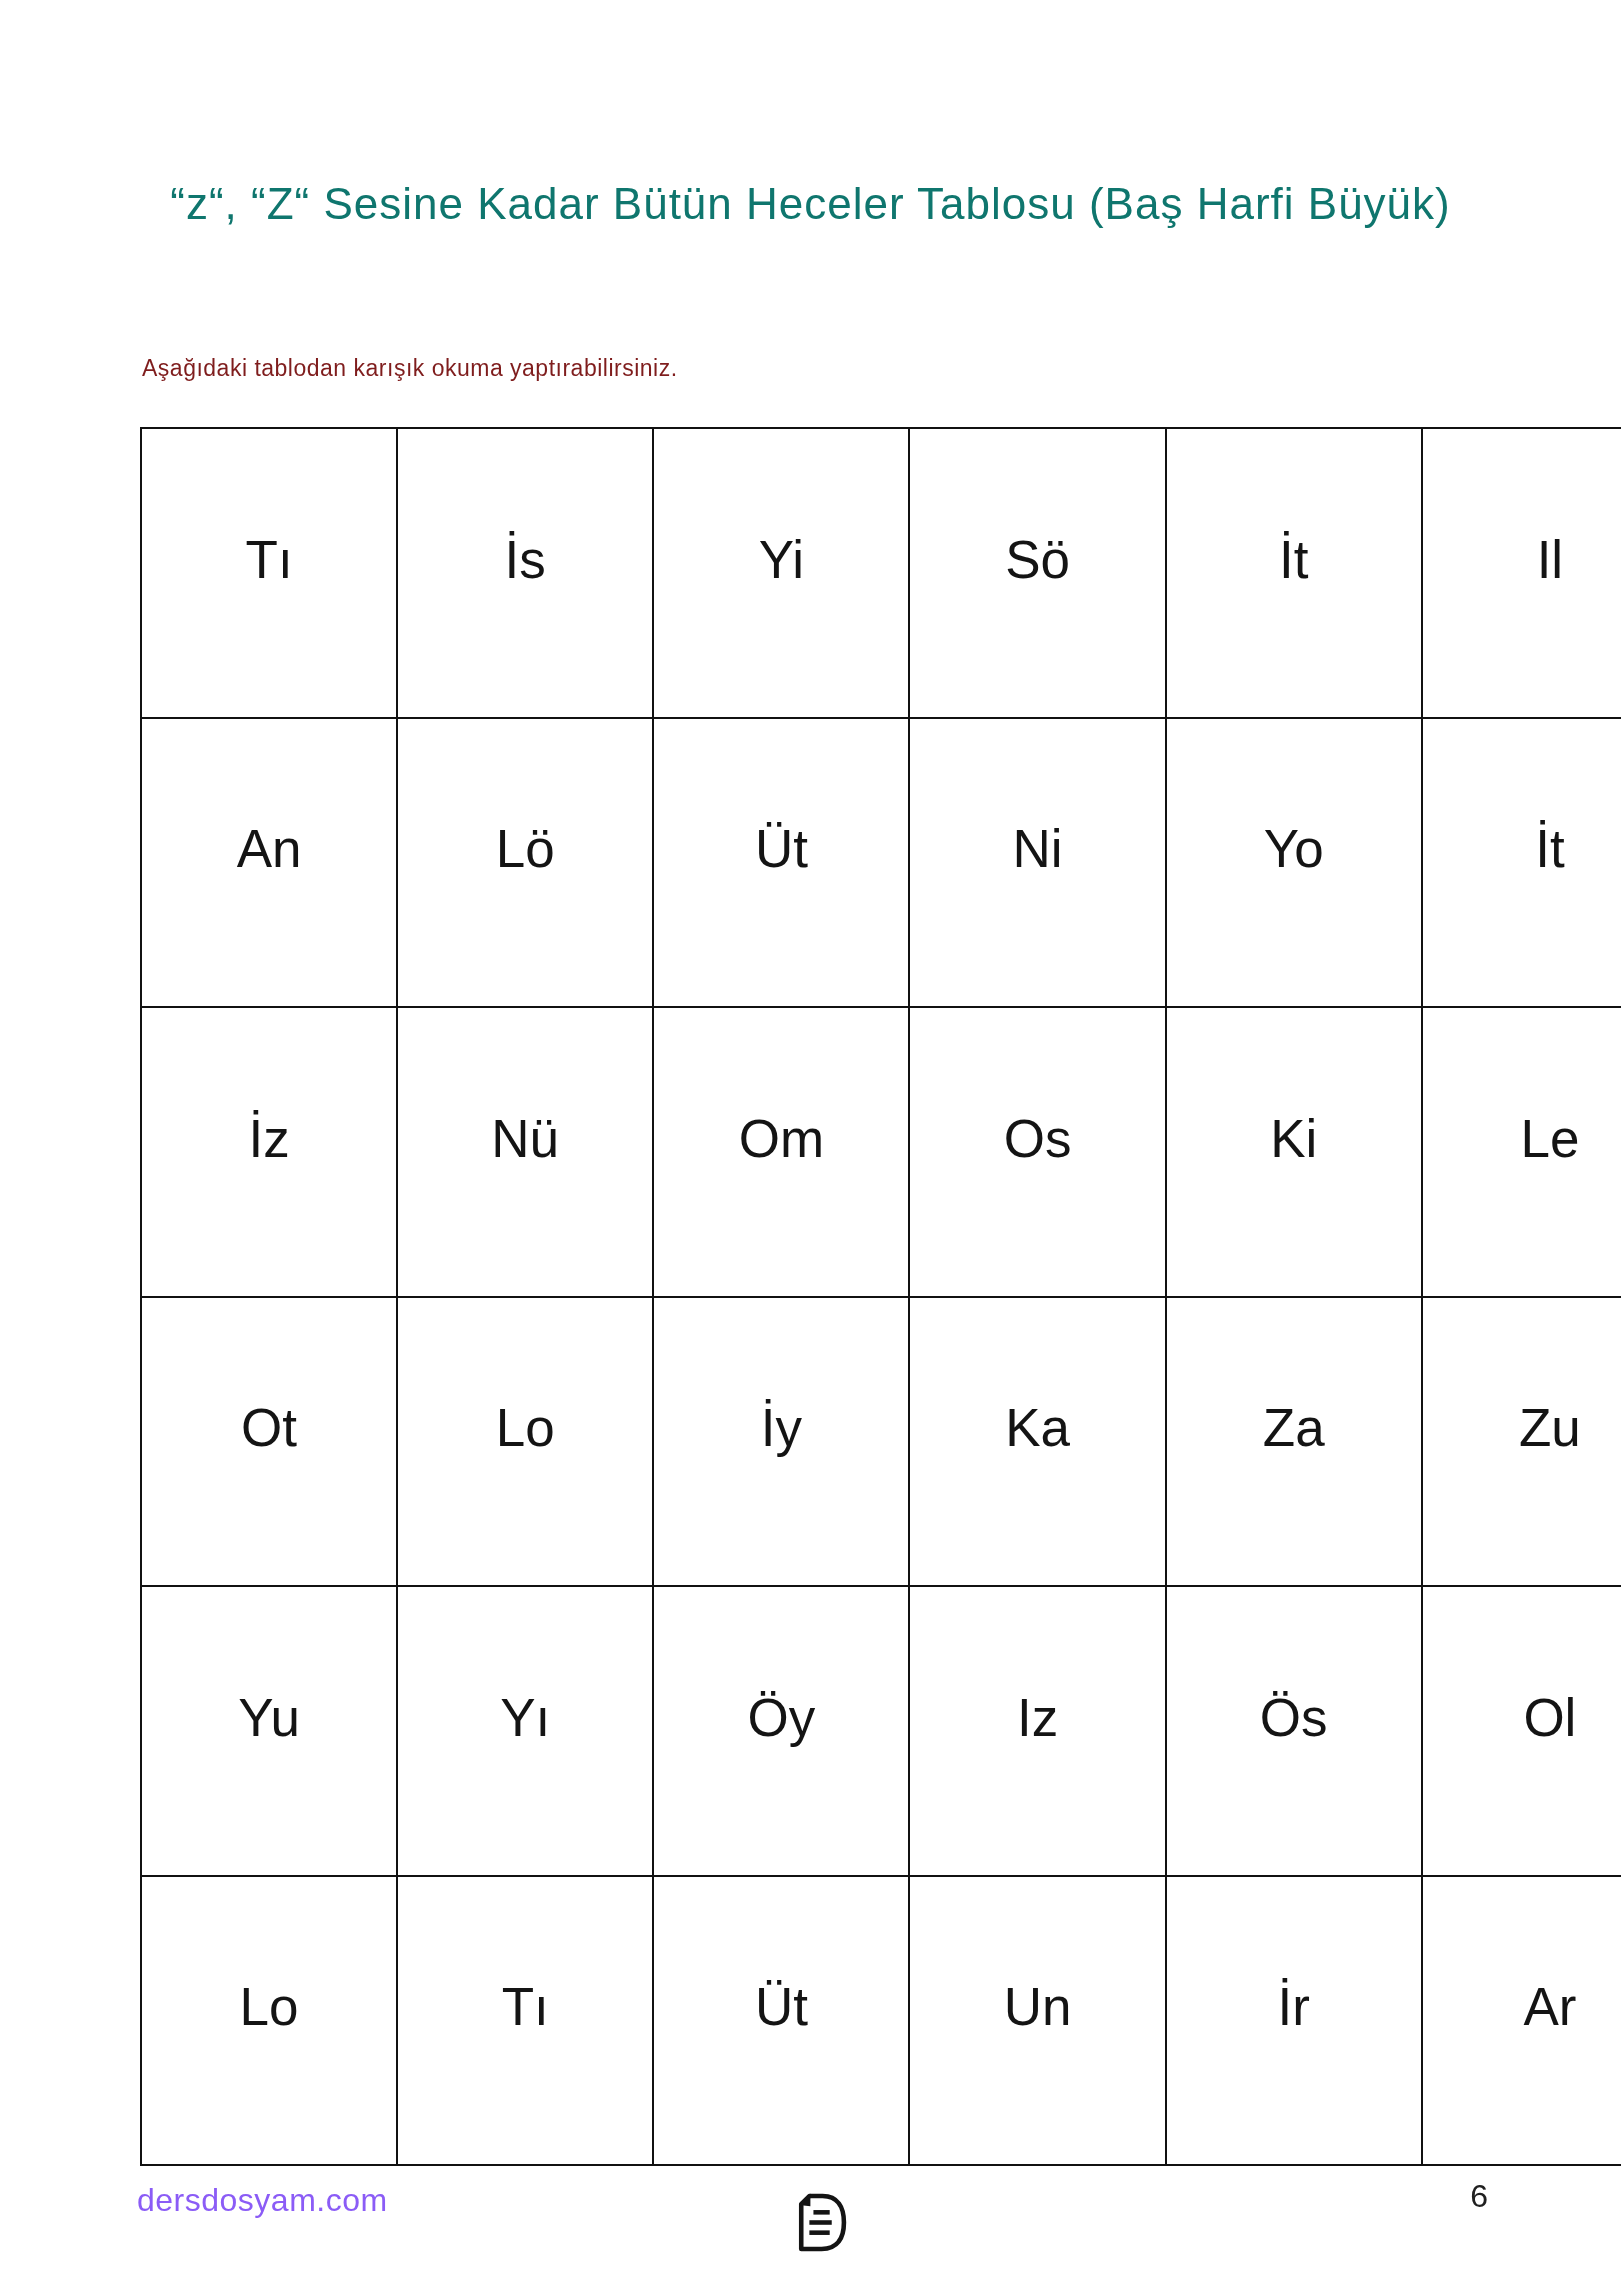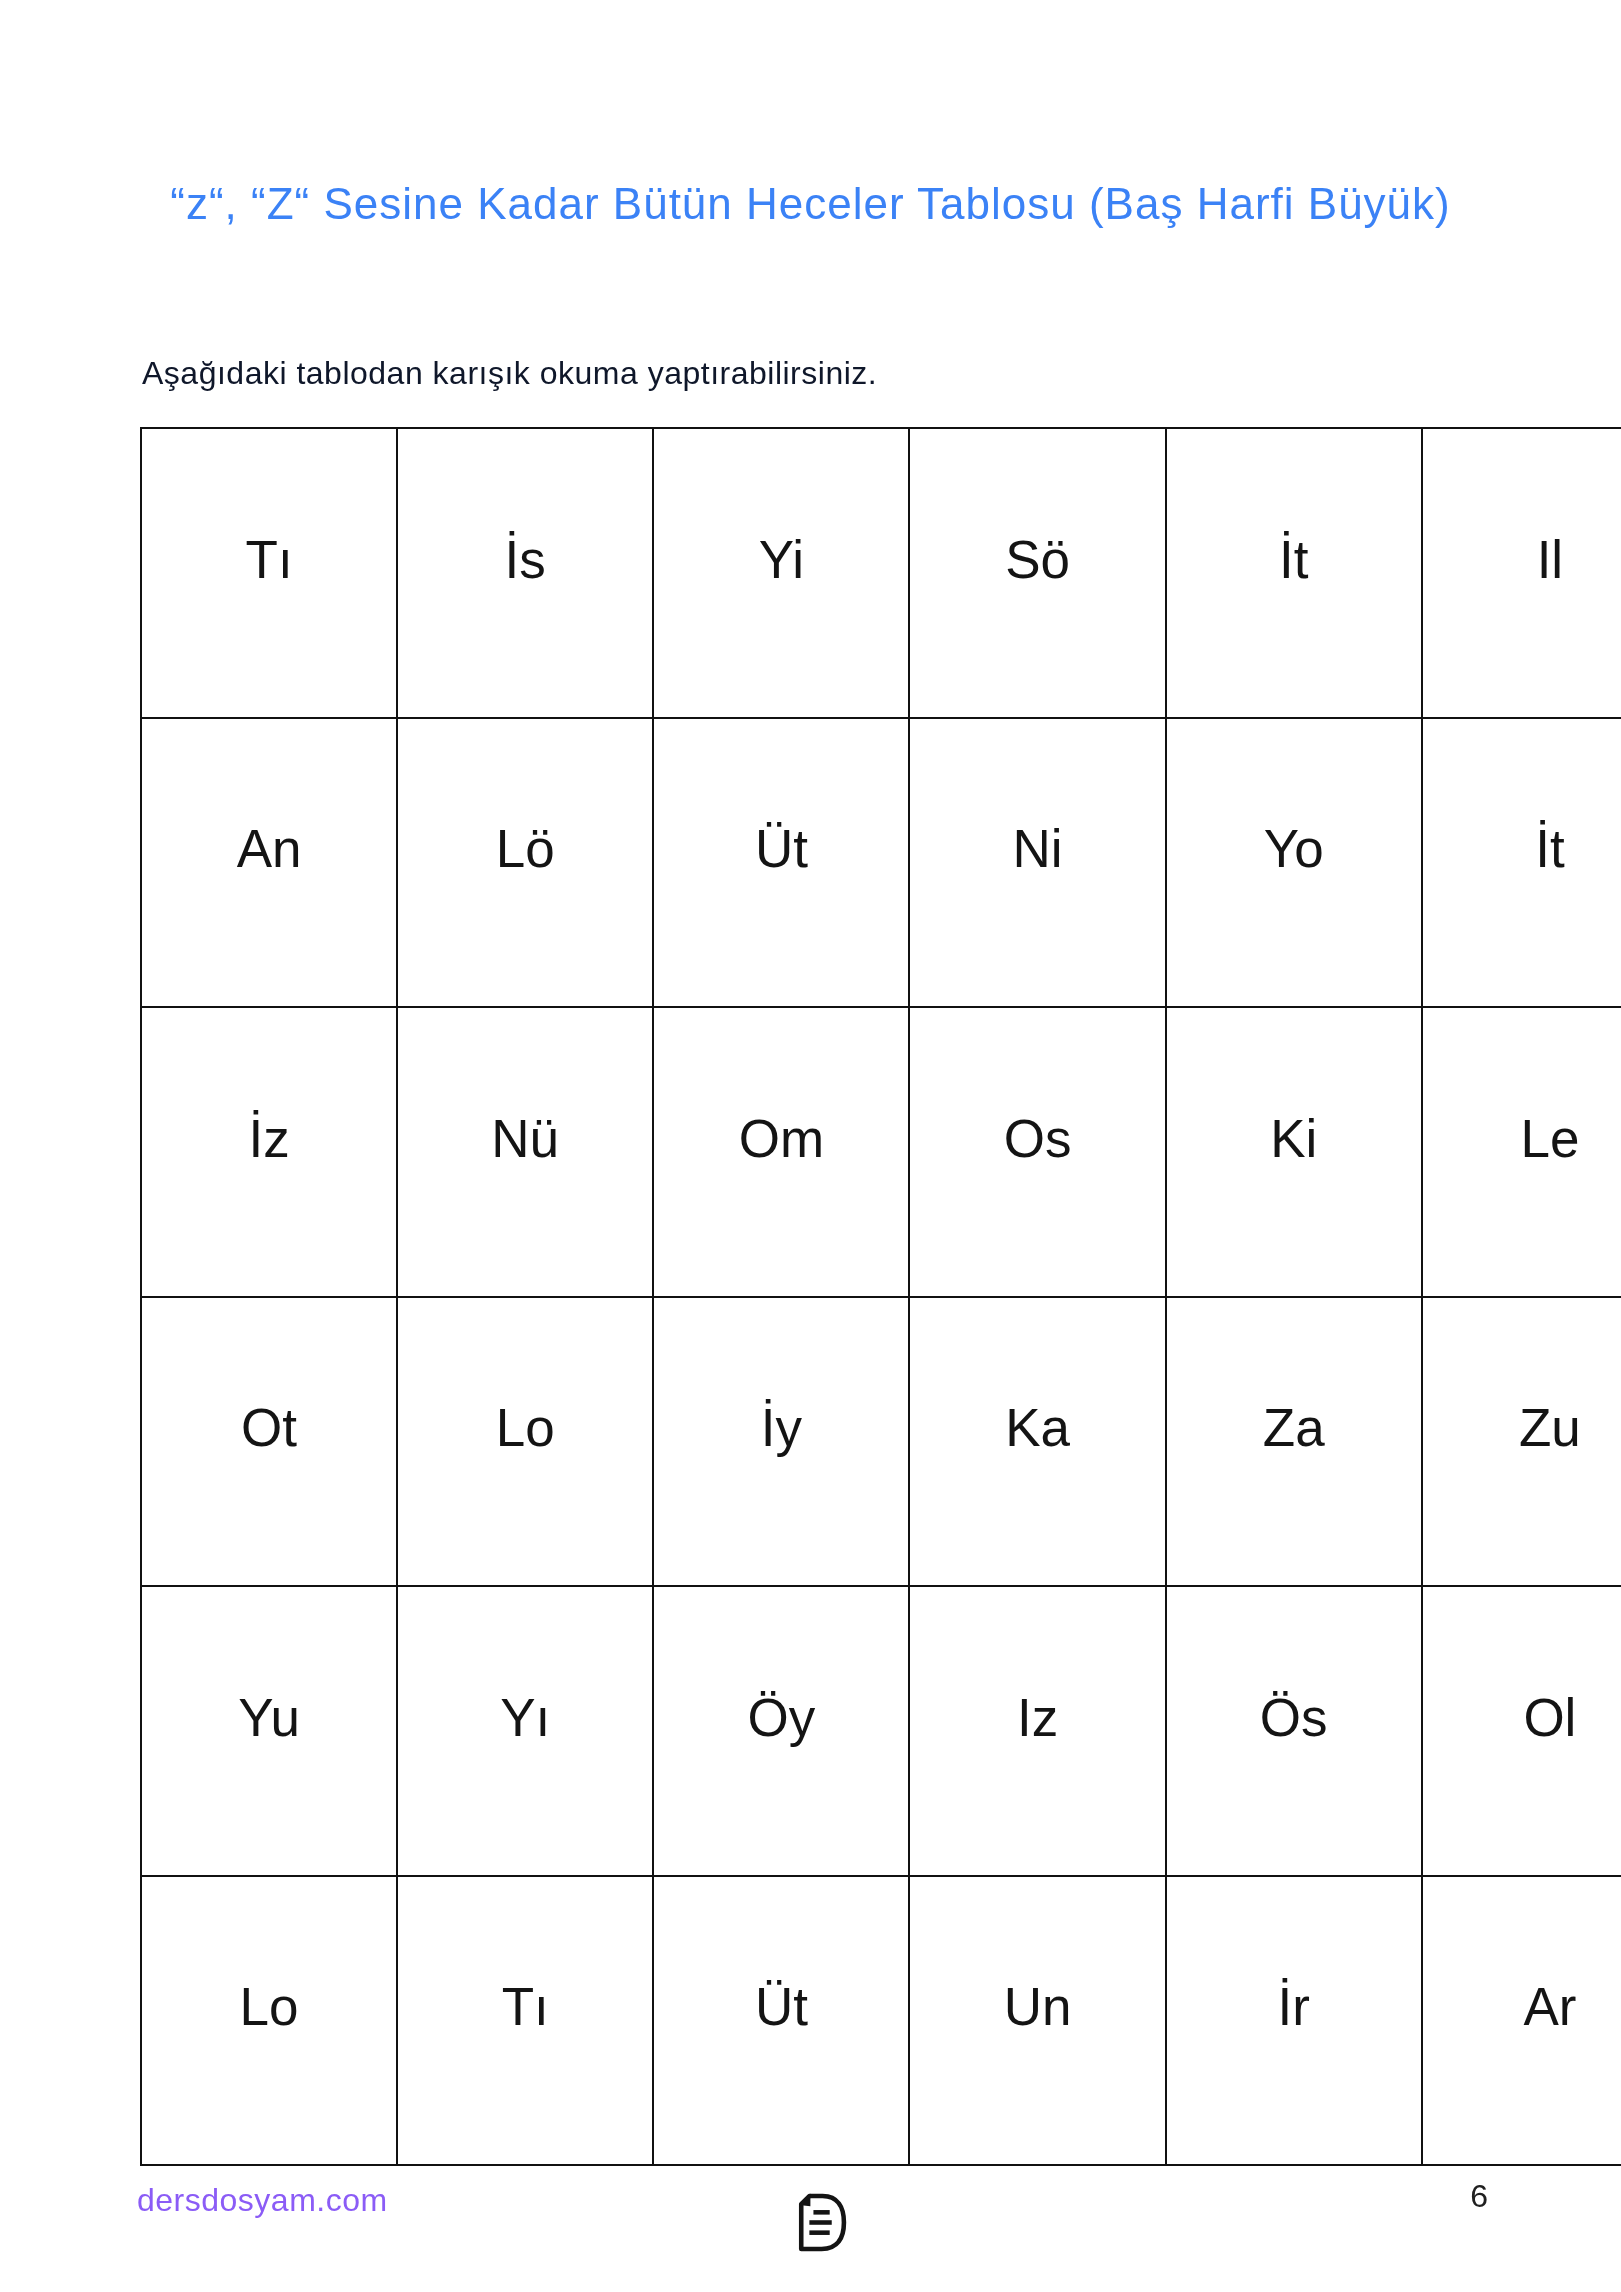--- a/index.html
+++ b/index.html
@@ -23,23 +23,23 @@
     text-align: center;
     font-size: 44px;
     font-weight: 400;
     letter-spacing: 1px;
     white-space: nowrap;
   }
   .subtitle {
     position: absolute;
     top: 355px;
     left: 142px;
-    font-size: 32px;
+    font-size: 23px;
     font-weight: 400;
-    color: #0f172a;
+    color: #7f1d1d;
     letter-spacing: 0.5px;
   }
   table.syllable-table {
     position: absolute;
     left: 140px;
     top: 427px;
     width: 1539px;
     height: 1739px;
     border-collapse: collapse;
     table-layout: fixed;
@@ -80,21 +80,21 @@
     top: 2192px;
     width: 61px;
     height: 61px;
   }
 </style>
 </head>
 <body>
 
 <div class="page">
 
-  <div class="page-title" style="color: #3b82f6;">“z“, “Z“ Sesine Kadar Bütün Heceler Tablosu (Baş Harfi Büyük)</div>
+  <div class="page-title" style="color: #0f766e;">“z“, “Z“ Sesine Kadar Bütün Heceler Tablosu (Baş Harfi Büyük)</div>
 
   <div class="subtitle">Aşağıdaki tablodan karışık okuma yaptırabilirsiniz.</div>
 
   <table class="syllable-table">
     <tbody>
         <tr>
           <td>Tı</td>
           <td>İs</td>
           <td>Yi</td>
           <td>Sö</td>

